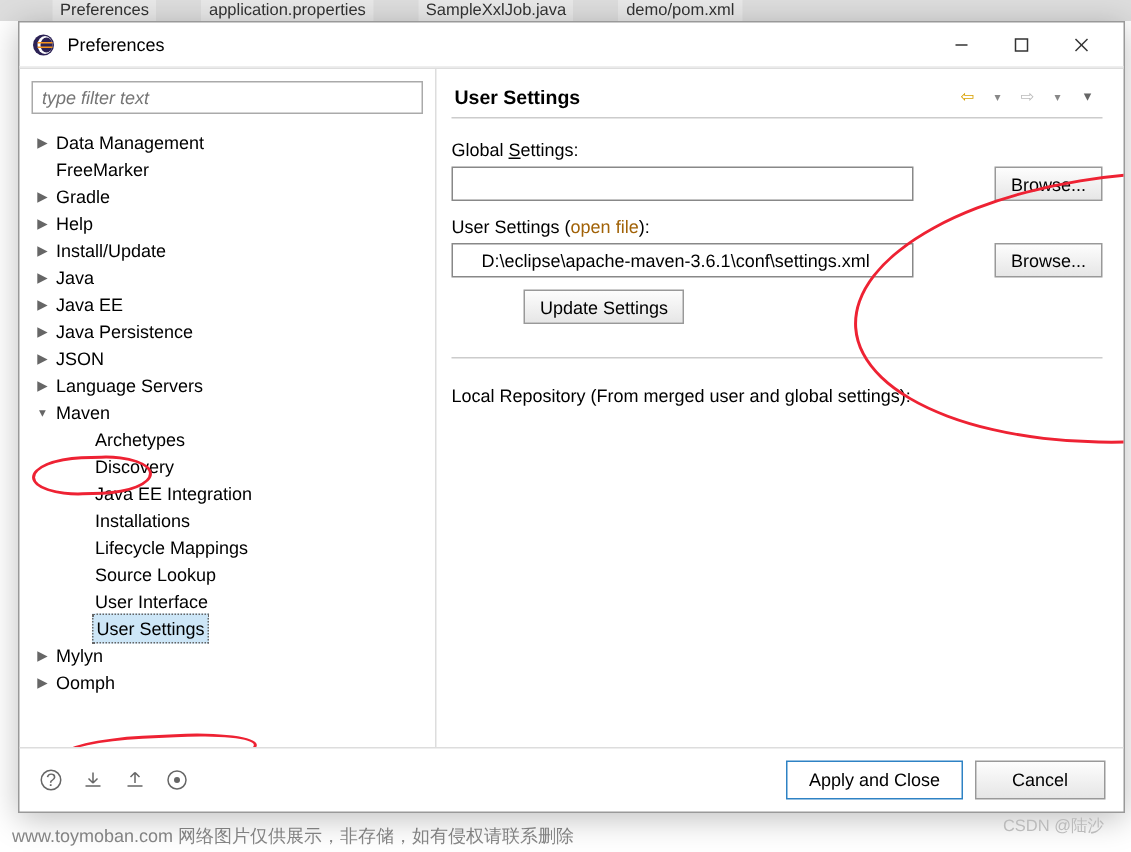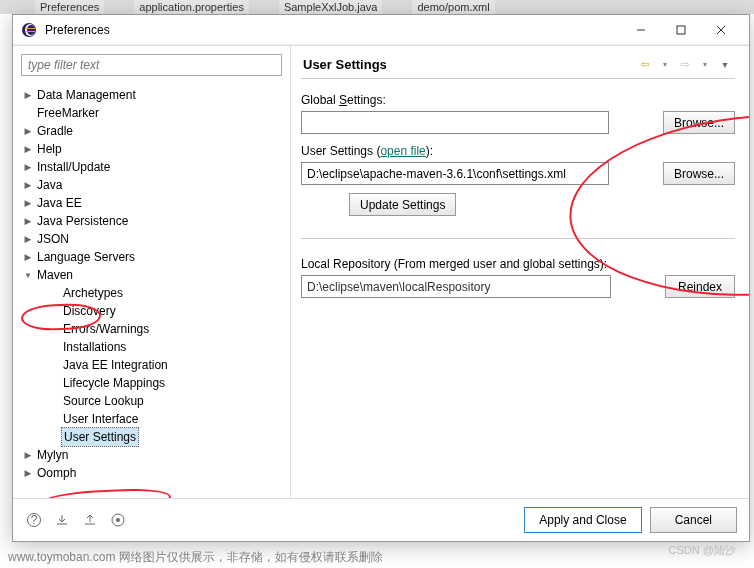--- a/index.html
+++ b/index.html
@@ -37,23 +37,23 @@
 .headbtns { display: flex; align-items: center; gap: 4px; }
 .headbtns .hbtn { width: 16px; height: 16px; display: flex; align-items: center; justify-content: center; }
 .headbtns .arrow-l { color: #d8a000; font-size: 11px; }
 .headbtns .arrow-r { color: #bbb; font-size: 11px; }
 .headbtns .tiny { color: #888; font-size: 8px; }
 .headbtns .menu { color: #666; font-size: 10px; }
 
 .form { flex: 1; display: flex; flex-direction: column; gap: 4px; }
 .lbl { margin-top: 6px; }
 .lbl .u { text-decoration: underline; }
-.link { color: #0f766e; text-decoration: underline; cursor: pointer; }
+.link { color: #a16207; cursor: pointer; }
 .row { display: flex; gap: 6px; align-items: center; }
-.row input { flex: 1; height: 23px; padding: 2px 5px; border: 1px solid #888; background: #fff; font-size: 12px; }
+.row input { flex: 1; height: 23px; padding: 2px 19px; border: 1px solid #888; background: #fff; font-size: 12px; }
 .btn { height: 23px; padding: 0 10px; background: linear-gradient(#fdfdfd,#e6e6e6); border: 1px solid #999; cursor: pointer; font-size: 12px; min-width: 70px; margin-left: 48px; }
 .btn-upd { margin-top: 4px; width: fit-content; }
 
 .divider { border-top: 1px solid #ccc; margin: 18px 0 8px 0; }
 .lr-row input { color: #333; }
 
 .right-footer { display: flex; justify-content: flex-end; gap: 6px; padding-top: 10px; }
 
 .bottombar { border-top: 1px solid #ddd; padding: 8px 12px; display: flex; align-items: center; gap: 8px; }
 .bottombar .left-icons { flex: 1; display: flex; gap: 10px; }
@@ -176,29 +176,25 @@
           <div class="tree-item depth1">
             <span class="caret"></span>
             <span class="label">Archetypes</span>
           </div>
           <div class="tree-item depth1">
             <span class="caret"></span>
             <span class="label">Discovery</span>
           </div>
           <div class="tree-item depth1">
             <span class="caret"></span>
-            <span class="label">Errors/Warnings</span>
+            <span class="label">Java EE Integration</span>
           </div>
           <div class="tree-item depth1">
             <span class="caret"></span>
             <span class="label">Installations</span>
-          </div>
-          <div class="tree-item depth1">
-            <span class="caret"></span>
-            <span class="label">Java EE Integration</span>
           </div>
           <div class="tree-item depth1">
             <span class="caret"></span>
             <span class="label">Lifecycle Mappings</span>
           </div>
           <div class="tree-item depth1">
             <span class="caret"></span>
             <span class="label">Source Lookup</span>
           </div>
           <div class="tree-item depth1">
@@ -247,24 +243,20 @@
         </div>
         <div class="row">
           <input value="D:\eclipse\apache-maven-3.6.1\conf\settings.xml" style="">
           <button class="btn">Browse...</button>
         </div>
         <button class="btn btn-upd">Update Settings</button>
 
         <div class="divider"></div>
 
         <div class="lbl">Local Repository (From merged user and global settings):</div>
-        <div class="row lr-row">
-          <input value="D:\eclipse\maven\localRespository" style="">
-          <button class="btn">Reindex</button>
-        </div>
 
         <div style="flex:1"></div>
       </div>
     </div>
   </div>
 
   <div class="bottombar">
     <div class="left-icons">
       <span class="bicon">
         <svg width="16" height="16">

